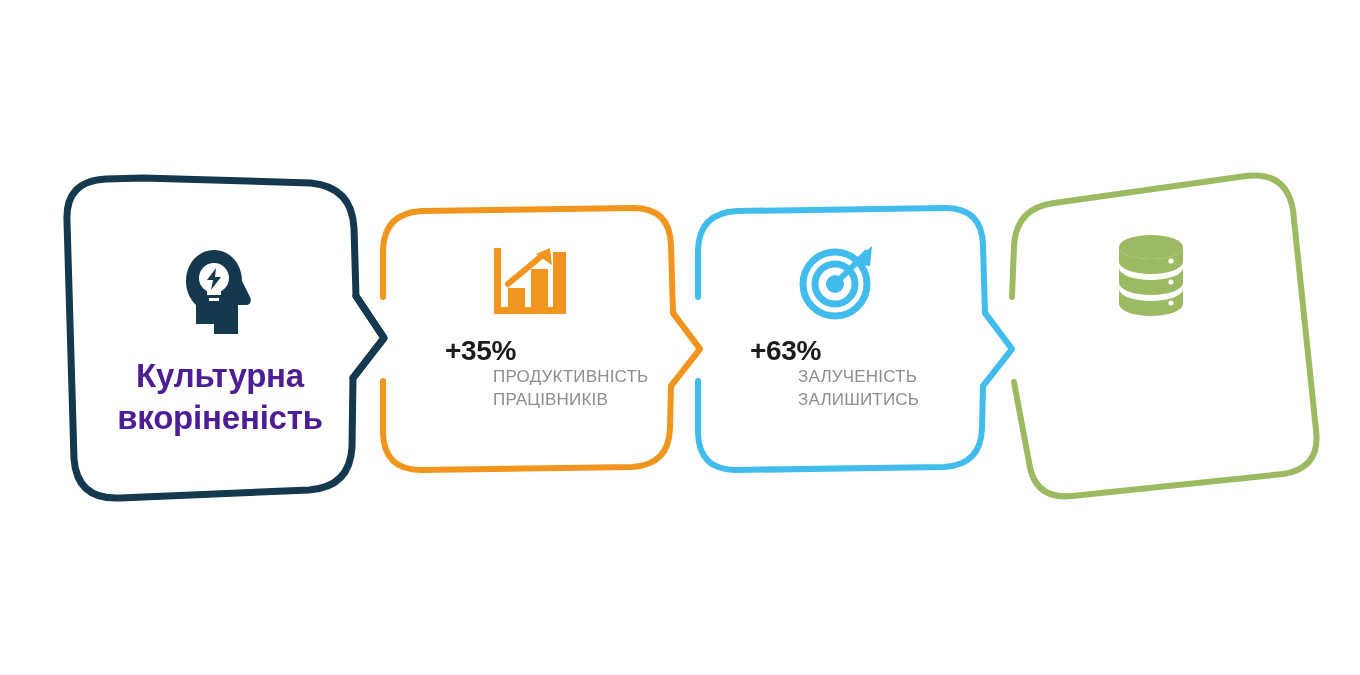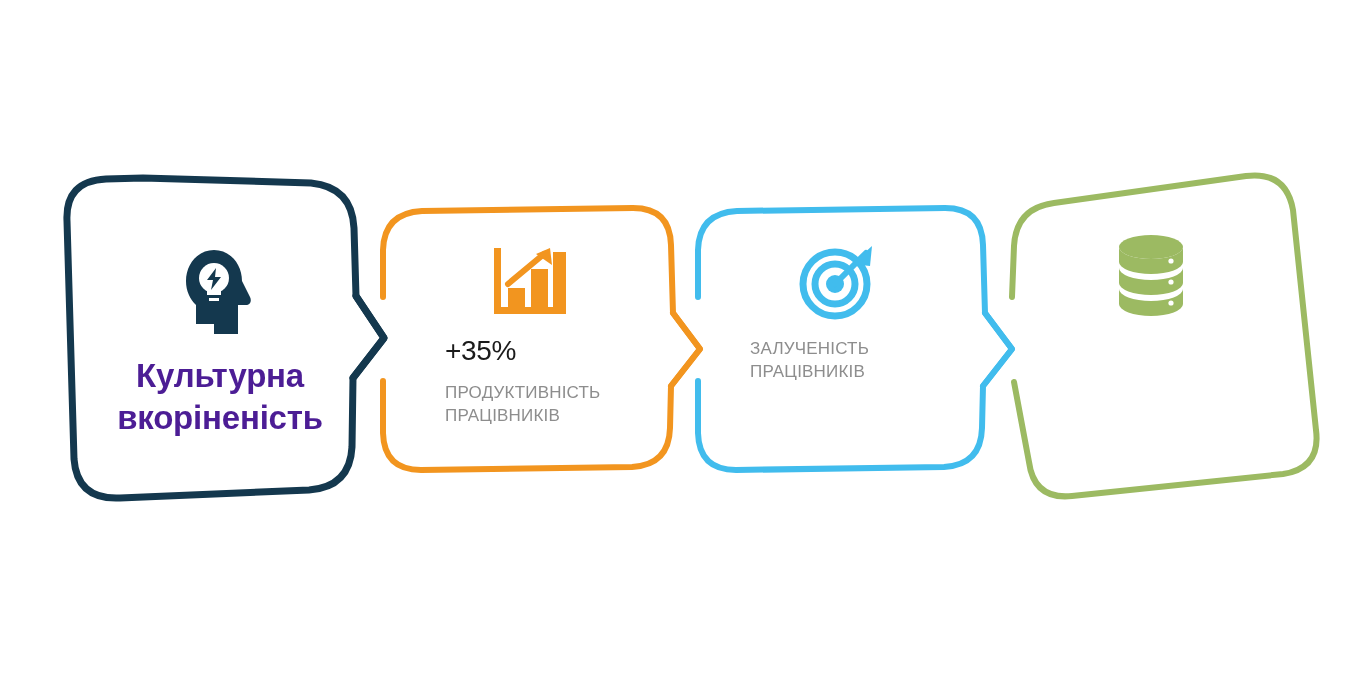--- a/index.html
+++ b/index.html
@@ -51,33 +51,33 @@
     line-height: 1.28;
     letter-spacing: -0.2px;
     white-space: pre-line;
   }
   
   .metric-block {
     text-align: left;
   }
   .metric-value {
     font-size: 28px;
-    font-weight: normal;
+    font-weight: bold;
     color: #1b1b1b;
     letter-spacing: -0.3px;
     line-height: 1;
-    margin-bottom: 16px;
   }
   .metric-label {
     font-size: 17px;
     font-weight: normal;
     color: #8d8d8d;
     line-height: 1.38;
     letter-spacing: 0.2px;
     white-space: pre-line;
+    margin-left: 48px;
   }
   #card-2-block { left: 445px; top: 337px; width: 230px; }
   #card-3-block { left: 750px; top: 337px; width: 230px; }
   #card-4-block { left: 1066px; top: 337px; width: 230px; }
 </style>
 </head>
 <body>
 
 <div id="stage">
 
@@ -206,21 +206,22 @@
 вкоріненість</div>
     </div>
 
     <div class="card-block metric-block" id="card-2-block">
       <div class="metric-value">+35%</div>
       <div class="metric-label">ПРОДУКТИВНІСТЬ
 ПРАЦІВНИКІВ</div>
     </div>
 
     <div class="card-block metric-block" id="card-3-block">
+      <div class="metric-value">+63%</div>
       <div class="metric-label">ЗАЛУЧЕНІСТЬ
-ПРАЦІВНИКІВ</div>
+ЗАЛИШИТИСЬ</div>
     </div>
 
     <div class="card-block metric-block" id="card-4-block">
     </div>
 
   </div>
 </div>
 
 </body></html>

